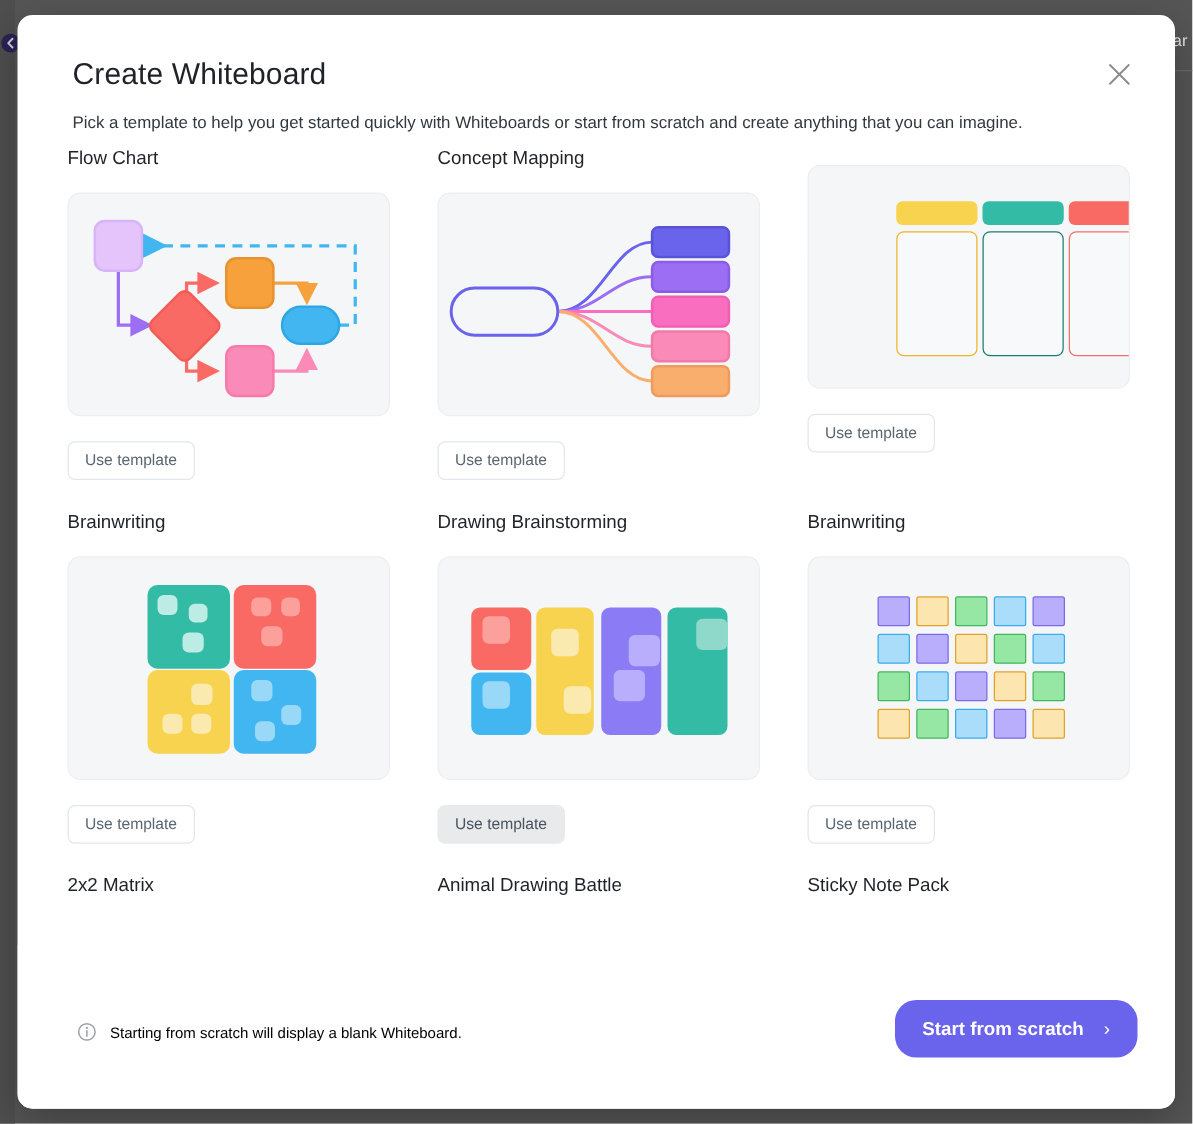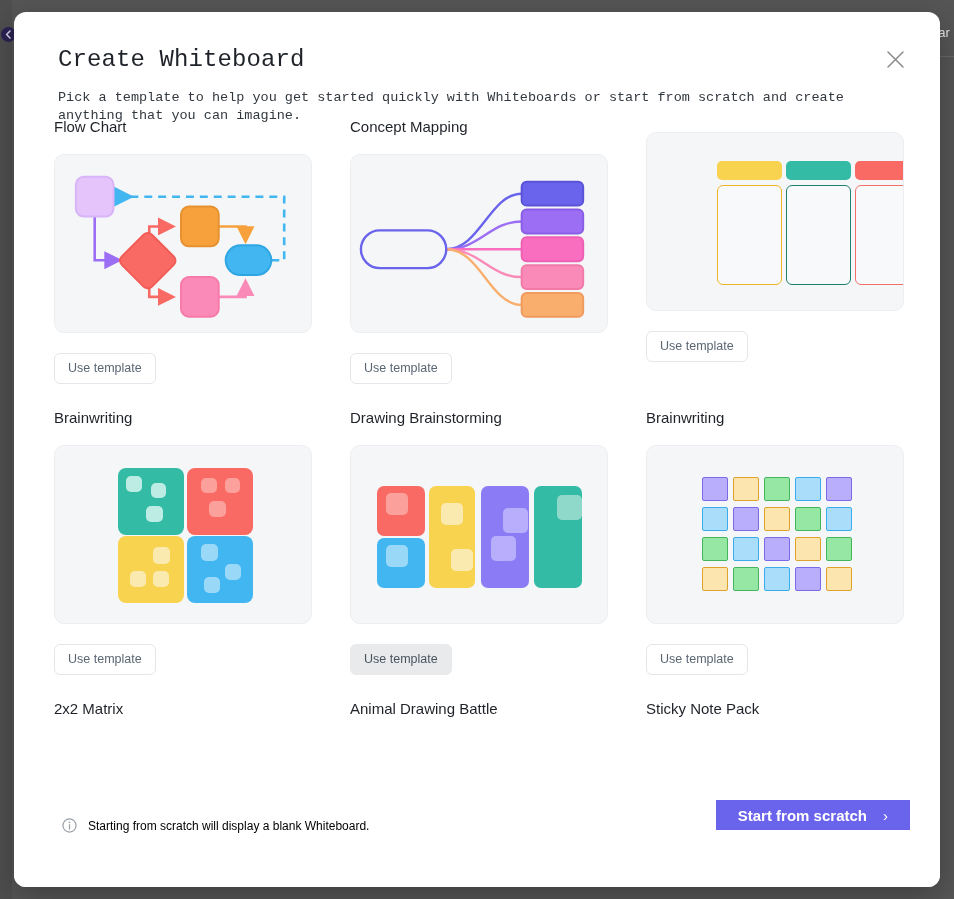--- a/index.html
+++ b/index.html
@@ -39,21 +39,21 @@
   #modal {
     position: absolute;
     left: 14px; top: 12px;
     width: 926px; height: 875px;
     background: #ffffff;
     border-radius: 12px;
     box-shadow: 0 10px 34px rgba(0,0,0,.28);
     overflow: hidden;
   }
 
-  .modal-header { padding: 34px 44px 0 44px; position: relative; font-family: Liberation Mono, monospace; }
+  .modal-header { padding: 34px 44px 0 44px; position: relative; }
   .modal-title {
     font-size: 24px; font-weight: 400; color: #1f2329;
     letter-spacing: .1px; line-height: 1.2;
   }
   .modal-sub {
     margin-top: 14px;
     font-size: 13.5px; color: #32383f; line-height: 1.35;
   }
   #close-button {
     position: absolute; right: 30px; top: 32px;
@@ -120,23 +120,23 @@
 
   #footer-note {
     position: absolute; left: 48px; top: 62px;
     display: flex; align-items: center; gap: 11px;
   }
   #info-icon { width: 15px; height: 15px; display: block; }
   #footer-note-text { font-size: 12px; color: #000000; }
 
   #start-from-scratch {
     position: absolute; right: 30px; top: 44px;
-    height: 30px; padding: 0 22px;
+    height: 46px; padding: 0 22px;
     background: #6a63eb; color: #fff;
-    border: 0; border-radius: 0;
+    border: 0; border-radius: 17px;
     font-family: "Liberation Sans", sans-serif;
     font-size: 15px; font-weight: 700;
     cursor: pointer;
     display: flex; align-items: center; gap: 16px;
   }
   #start-chevron { font-size: 15px; font-weight: 400; }
 
   
   .art { position: absolute; inset: 0; }
 

